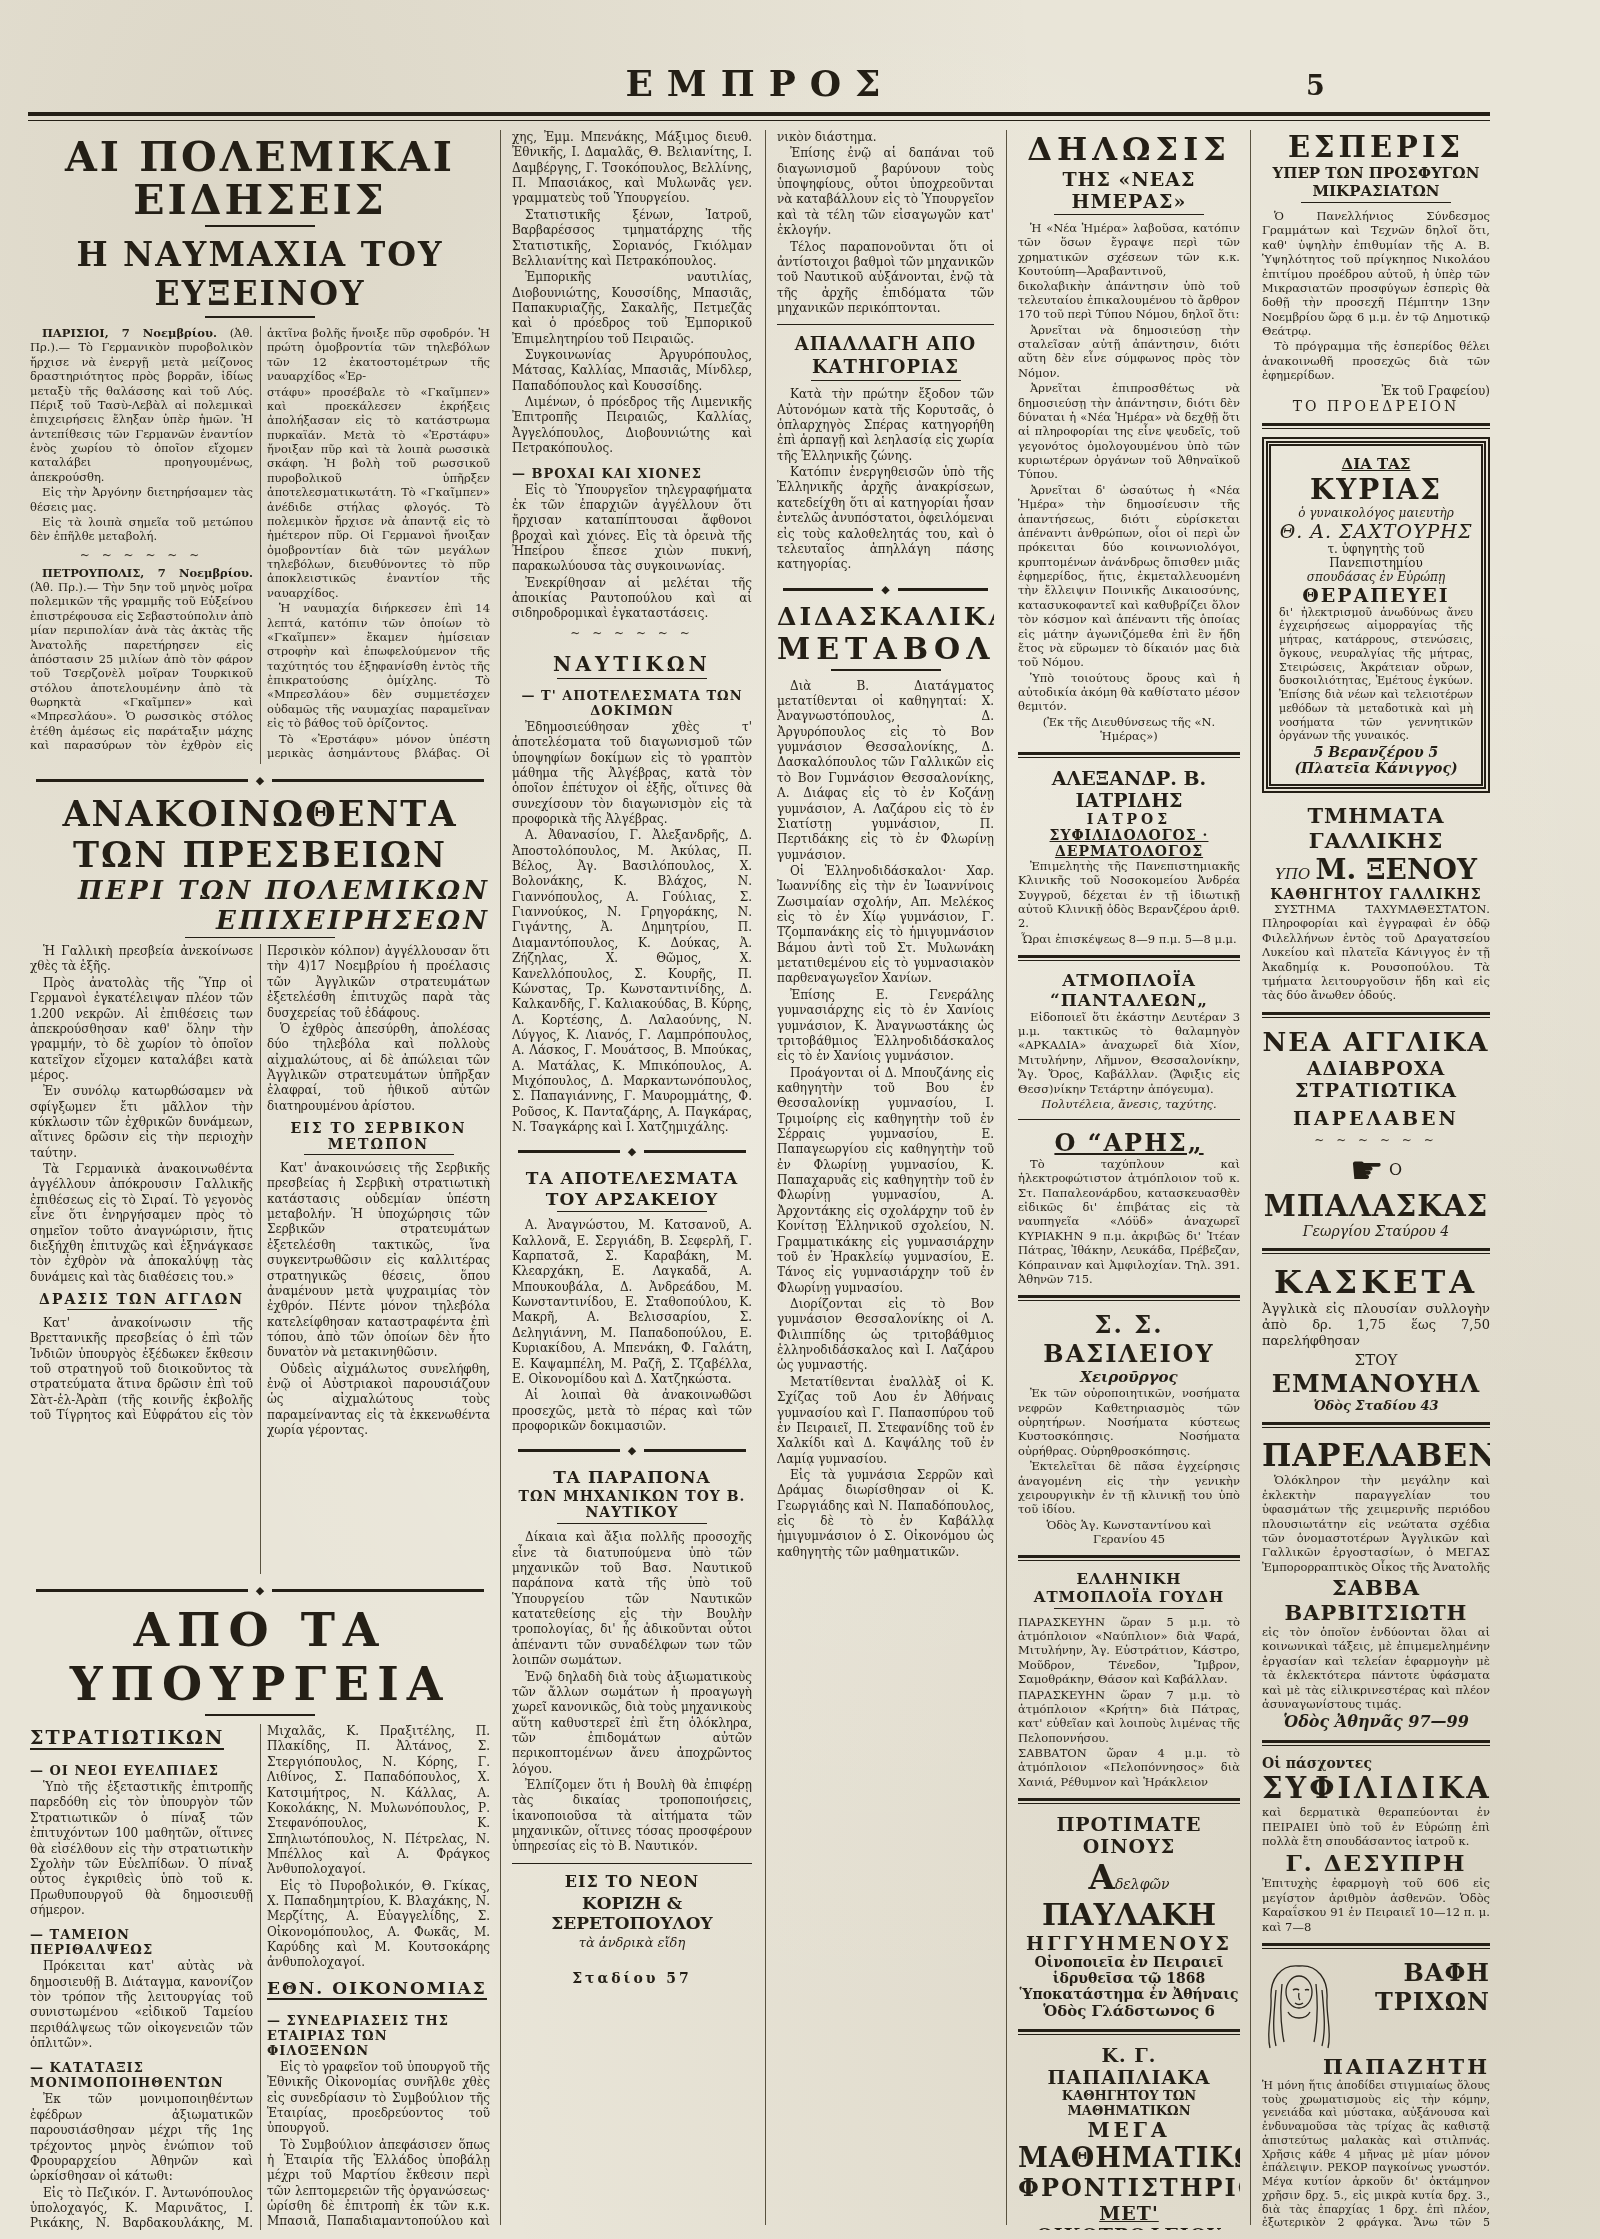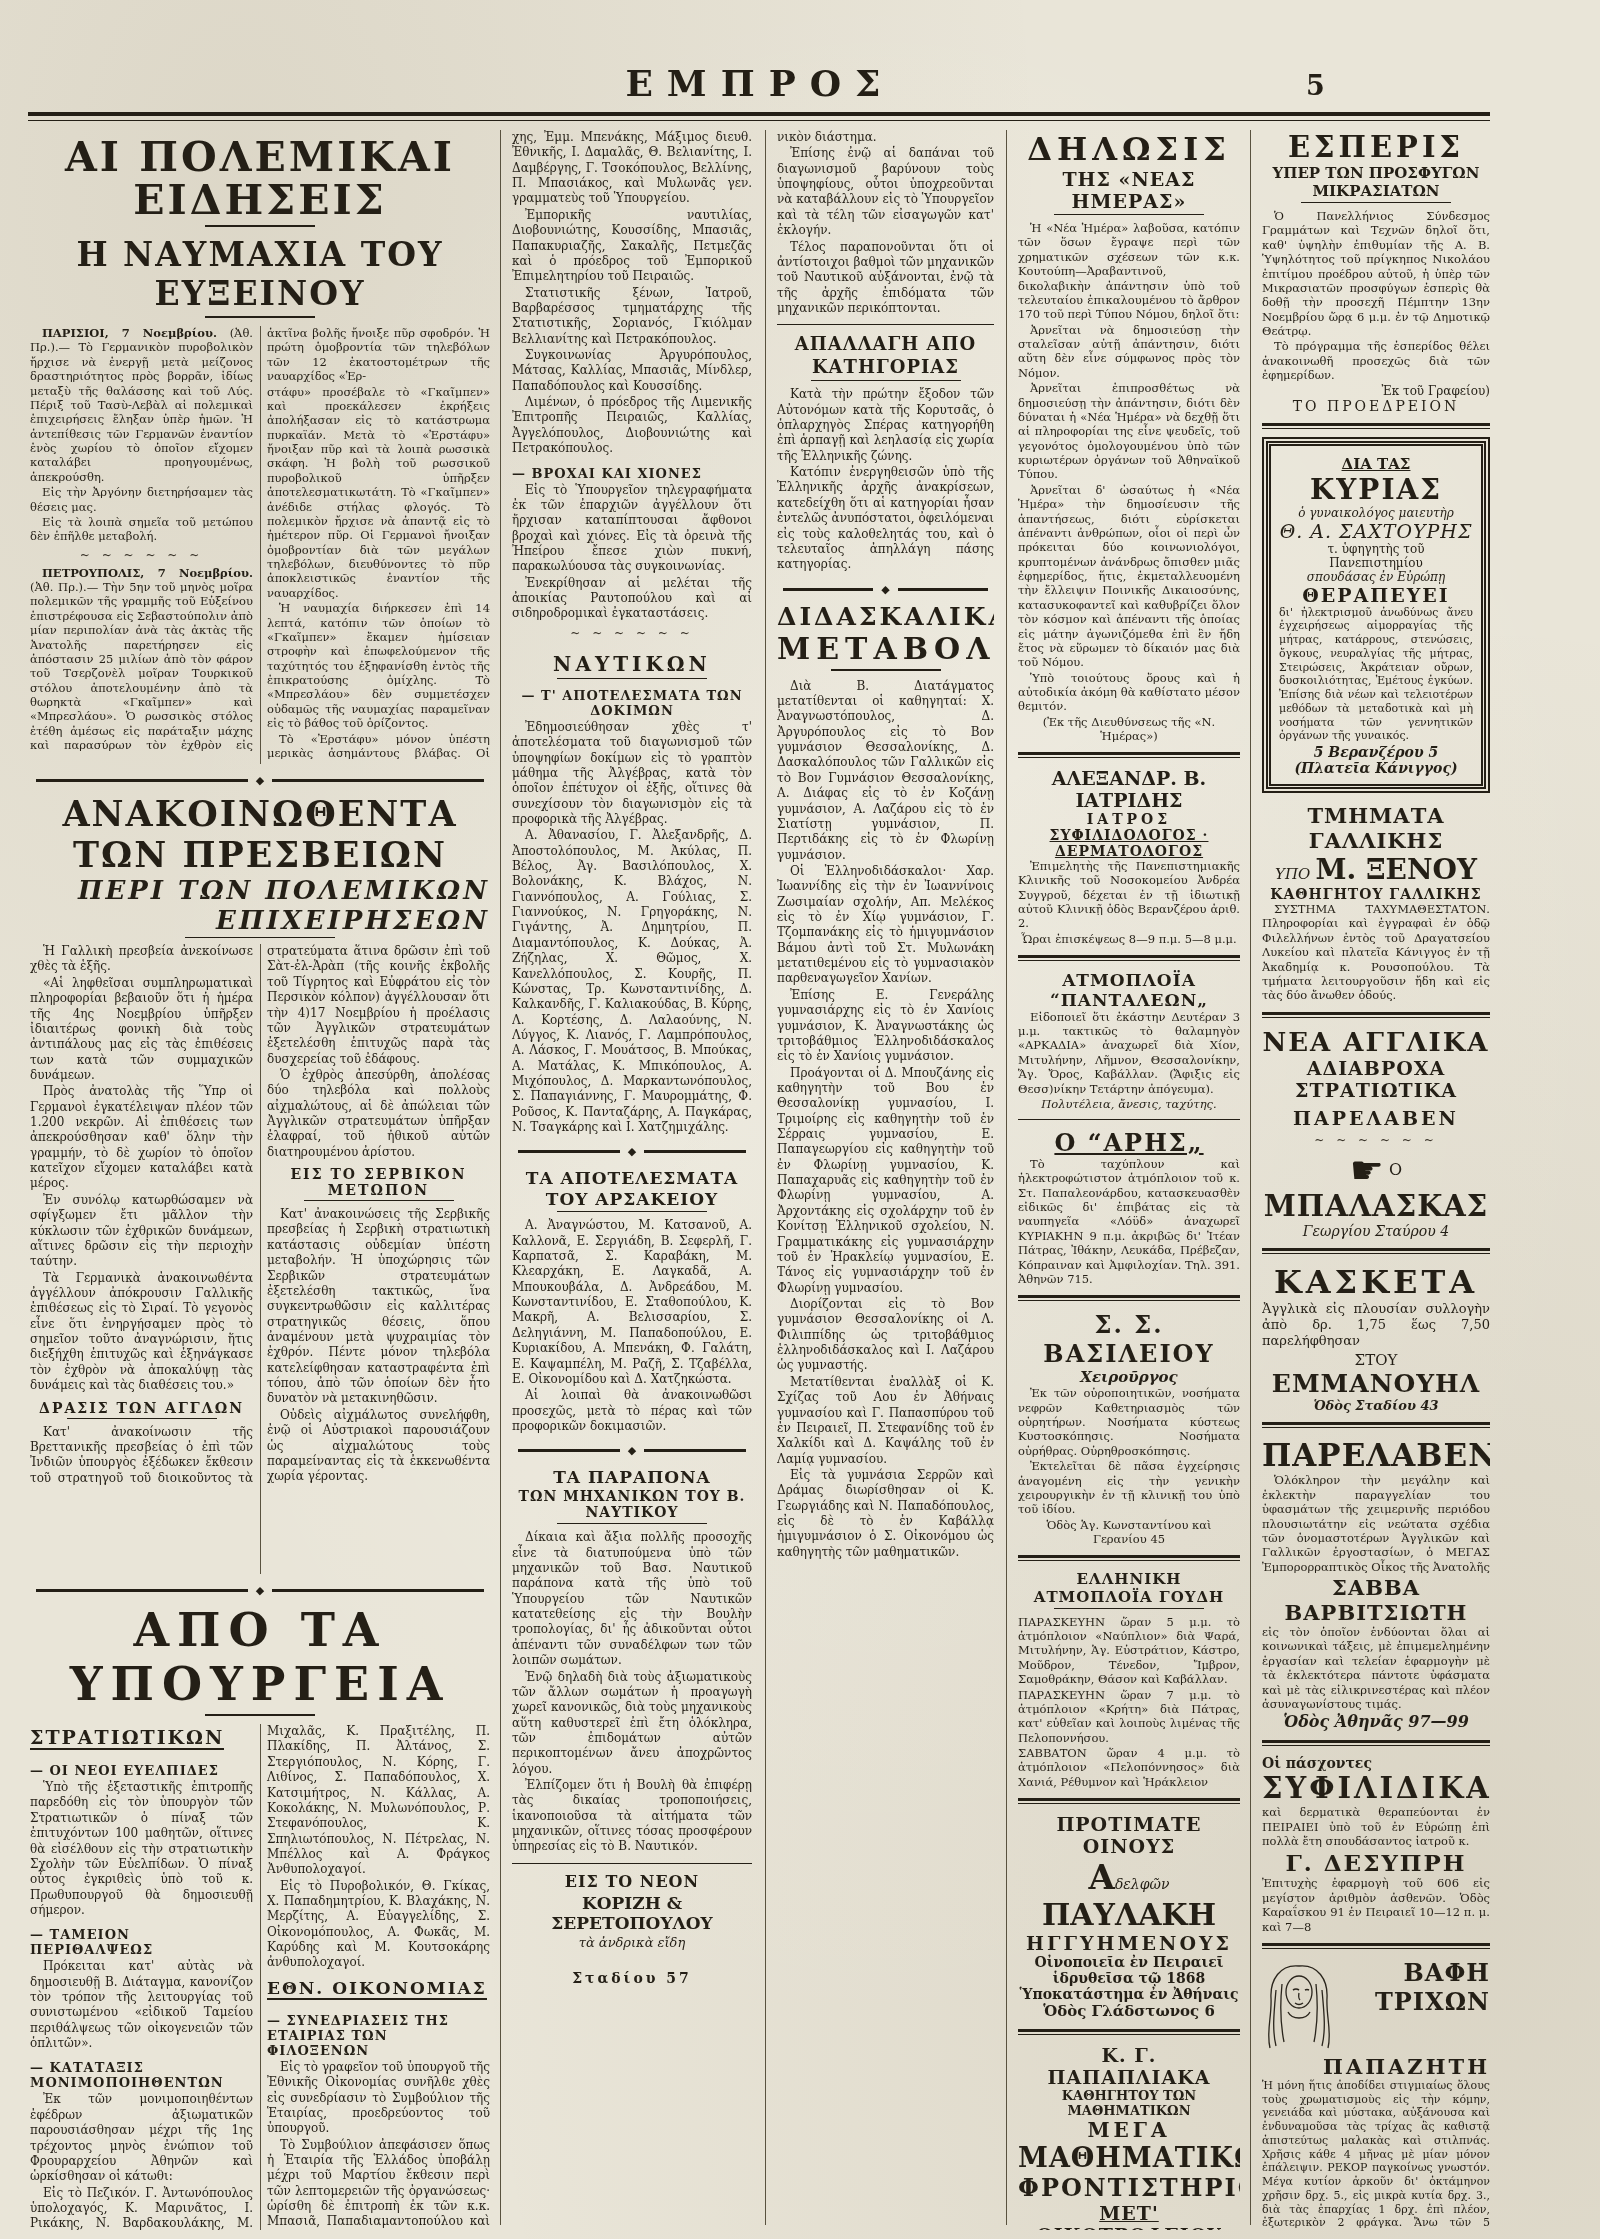--- a/index.html
+++ b/index.html
@@ -86,21 +86,20 @@
 
     <section>
       <div class="dvd">
           <span>◆</span>
         </div>
       <div class="embH1">ΑΝΑΚΟΙΝΩΘΕΝΤΑ ΤΩΝ ΠΡΕΣΒΕΙΩΝ</div>
       <div class="embH2">ΠΕΡΙ ΤΩΝ ΠΟΛΕΜΙΚΩΝ ΕΠΙΧΕΙΡΗΣΕΩΝ</div>
       <div class="usm2"></div>
       <div class="twocol" style="height:630px;overflow:hidden">
         <p class="p">Ἡ Γαλλικὴ πρεσβεία ἀνεκοίνωσε χθὲς τὰ ἑξῆς.</p>
-        <p class="p">«Αἱ ληφθεῖσαι συμπληρωματικαὶ πληροφορίαι βεβαιοῦν ὅτι ἡ ἡμέρα τῆς 4ης Νοεμβρίου ὑπῆρξεν ἰδιαιτέρως φονικὴ διὰ τοὺς ἀντιπάλους μας εἰς τὰς ἐπιθέσεις των κατὰ τῶν συμμαχικῶν δυνάμεων.</p>
         <p class="p">Πρὸς ἀνατολὰς τῆς Ὕπρ οἱ Γερμανοὶ ἐγκατέλειψαν πλέον τῶν 1.200 νεκρῶν. Αἱ ἐπιθέσεις των ἀπεκρούσθησαν καθ' ὅλην τὴν γραμμήν, τὸ δὲ χωρίον τὸ ὁποῖον κατεῖχον εἴχομεν καταλάβει κατὰ μέρος.</p>
         <p class="p">Ἐν συνόλῳ κατωρθώσαμεν νὰ σφίγξωμεν ἔτι μᾶλλον τὴν κύκλωσιν τῶν ἐχθρικῶν δυνάμεων, αἵτινες δρῶσιν εἰς τὴν περιοχὴν ταύτην.</p>
         <p class="p">Τὰ Γερμανικὰ ἀνακοινωθέντα ἀγγέλλουν ἀπόκρουσιν Γαλλικῆς ἐπιθέσεως εἰς τὸ Σιραί. Τὸ γεγονὸς εἶνε ὅτι ἐνηργήσαμεν πρὸς τὸ σημεῖον τοῦτο ἀναγνώρισιν, ἥτις διεξήχθη ἐπιτυχῶς καὶ ἐξηνάγκασε τὸν ἐχθρὸν νὰ ἀποκαλύψῃ τὰς δυνάμεις καὶ τὰς διαθέσεις του.»</p>
         <div class="ctr" style="font-weight:bold;font-size:14px;letter-spacing:2px;margin-top:6px">ΔΡΑΣΙΣ ΤΩΝ ΑΓΓΛΩΝ</div>
         <div class="usm2"></div>
         <p class="p">Κατ' ἀνακοίνωσιν τῆς Βρεττανικῆς πρεσβείας ὁ ἐπὶ τῶν Ἰνδιῶν ὑπουργὸς ἐξέδωκεν ἔκθεσιν τοῦ στρατηγοῦ τοῦ διοικοῦντος τὰ στρατεύματα ἅτινα δρῶσιν ἐπὶ τοῦ Σὰτ-ἐλ-Ἀρὰπ (τῆς κοινῆς ἐκβολῆς τοῦ Τίγρητος καὶ Εὐφράτου εἰς τὸν Περσικὸν κόλπον) ἀγγέλλουσαν ὅτι τὴν 4)17 Νοεμβρίου ἡ προέλασις τῶν Ἀγγλικῶν στρατευμάτων ἐξετελέσθη ἐπιτυχῶς παρὰ τὰς δυσχερείας τοῦ ἐδάφους.</p>
         <p class="p">Ὁ ἐχθρὸς ἀπεσύρθη, ἀπολέσας δύο τηλεβόλα καὶ πολλοὺς αἰχμαλώτους, αἱ δὲ ἀπώλειαι τῶν Ἀγγλικῶν στρατευμάτων ὑπῆρξαν ἐλαφραί, τοῦ ἠθικοῦ αὐτῶν διατηρουμένου ἀρίστου.</p>
         <div class="ctr" style="font-weight:bold;font-size:14px;letter-spacing:2px;margin-top:6px">ΕΙΣ ΤΟ ΣΕΡΒΙΚΟΝ ΜΕΤΩΠΟΝ</div>
         <div class="usm2"></div>
         <p class="p">Κατ' ἀνακοινώσεις τῆς Σερβικῆς πρεσβείας ἡ Σερβικὴ στρατιωτικὴ κατάστασις οὐδεμίαν ὑπέστη μεταβολήν. Ἡ ὑποχώρησις τῶν Σερβικῶν στρατευμάτων ἐξετελέσθη τακτικῶς, ἵνα συγκεντρωθῶσιν εἰς καλλιτέρας στρατηγικῶς θέσεις, ὅπου ἀναμένουν μετὰ ψυχραιμίας τὸν ἐχθρόν. Πέντε μόνον τηλεβόλα κατελείφθησαν καταστραφέντα ἐπὶ τόπου, ἀπὸ τῶν ὁποίων δὲν ἦτο δυνατὸν νὰ μετακινηθῶσιν.</p>
@@ -127,22 +126,22 @@
         <div style="font-size:17px;font-weight:bold;letter-spacing:2px;border-bottom:2px solid #241f16;display:inline-block;margin:6px 0 4px">ΕΘΝ. ΟΙΚΟΝΟΜΙΑΣ</div>
         <div class="subH">— ΣΥΝΕΔΡΙΑΣΕΙΣ ΤΗΣ ΕΤΑΙΡΙΑΣ ΤΩΝ ΦΙΛΟΞΕΝΩΝ</div>
         <p class="p">Εἰς τὸ γραφεῖον τοῦ ὑπουργοῦ τῆς Ἐθνικῆς Οἰκονομίας συνῆλθε χθὲς εἰς συνεδρίασιν τὸ Συμβούλιον τῆς Ἑταιρίας, προεδρεύοντος τοῦ ὑπουργοῦ.</p>
         <p class="p">Τὸ Συμβούλιον ἀπεφάσισεν ὅπως ἡ Ἑταιρία τῆς Ἑλλάδος ὑποβάλῃ μέχρι τοῦ Μαρτίου ἔκθεσιν περὶ τῶν λεπτομερειῶν τῆς ὀργανώσεως· ὡρίσθη δὲ ἐπιτροπὴ ἐκ τῶν κ.κ. Μπασιᾶ, Παπαδιαμαντοπούλου καὶ Δεληγιάννη διὰ τὴν σύνταξιν τοῦ καταστατικοῦ τῆς Γεωργικῆς Ἑταιρίας.</p>
       </div>
     </section>
   </div>
 
   <div class="col" style="left:512px;width:240px">
     <p class="p" style="text-indent:0">χης, Ἐμμ. Μπενάκης, Μάξιμος διευθ. Ἐθνικῆς, Ι. Δαμαλᾶς, Θ. Βελιανίτης, Ι. Δαμβέργης, Γ. Τσοκόπουλος, Βελλίνης, Π. Μπασιάκος, καὶ Μυλωνᾶς γεν. γραμματεὺς τοῦ Ὑπουργείου.</p>
+    <p class="p">Στατιστικῆς ξένων, Ἰατροῦ, Βαρβαρέσσος τμηματάρχης τῆς Στατιστικῆς, Σοριανός, Γκιόλμαν Βελλιανίτης καὶ Πετρακόπουλος.</p>
     <p class="p">Ἐμπορικῆς ναυτιλίας, Διοβουνιώτης, Κουσσίδης, Μπασιᾶς, Παπακυριαζῆς, Σακαλῆς, Πετμεζᾶς καὶ ὁ πρόεδρος τοῦ Ἐμπορικοῦ Ἐπιμελητηρίου τοῦ Πειραιῶς.</p>
-    <p class="p">Στατιστικῆς ξένων, Ἰατροῦ, Βαρβαρέσσος τμηματάρχης τῆς Στατιστικῆς, Σοριανός, Γκιόλμαν Βελλιανίτης καὶ Πετρακόπουλος.</p>
     <p class="p">Συγκοινωνίας Ἀργυρόπουλος, Μάτσας, Καλλίας, Μπασιᾶς, Μίνδλερ, Παπαδόπουλος καὶ Κουσσίδης.</p>
     <p class="p">Λιμένων, ὁ πρόεδρος τῆς Λιμενικῆς Ἐπιτροπῆς Πειραιῶς, Καλλίας, Ἀγγελόπουλος, Διοβουνιώτης καὶ Πετρακόπουλος.</p>
     <div class="subH">— ΒΡΟΧΑΙ ΚΑΙ ΧΙΟΝΕΣ</div>
     <p class="p">Εἰς τὸ Ὑπουργεῖον τηλεγραφήματα ἐκ τῶν ἐπαρχιῶν ἀγγέλλουν ὅτι ἤρχισαν καταπίπτουσαι ἄφθονοι βροχαὶ καὶ χιόνες. Εἰς τὰ ὀρεινὰ τῆς Ἠπείρου ἔπεσε χιὼν πυκνή, παρακωλύουσα τὰς συγκοινωνίας.</p>
     <p class="p">Ἐνεκρίθησαν αἱ μελέται τῆς ἀποικίας Ραυτοπούλου καὶ αἱ σιδηροδρομικαὶ ἐγκαταστάσεις.</p>
     <div class="sq">~ ~ ~ ~ ~ ~</div>
     <div class="secH">ΝΑΥΤΙΚΩΝ</div>
     <div class="usm2"></div>
     <div class="subH ctr">— Τ' ΑΠΟΤΕΛΕΣΜΑΤΑ ΤΩΝ ΔΟΚΙΜΩΝ</div>
     <p class="p">Ἐδημοσιεύθησαν χθὲς τ' ἀποτελέσματα τοῦ διαγωνισμοῦ τῶν ὑποψηφίων δοκίμων εἰς τὸ γραπτὸν μάθημα τῆς Ἀλγέβρας, κατὰ τὸν ὁποῖον ἐπέτυχον οἱ ἑξῆς, οἵτινες θὰ συνεχίσουν τὸν διαγωνισμὸν εἰς τὰ προφορικὰ τῆς Ἀλγέβρας.</p>

